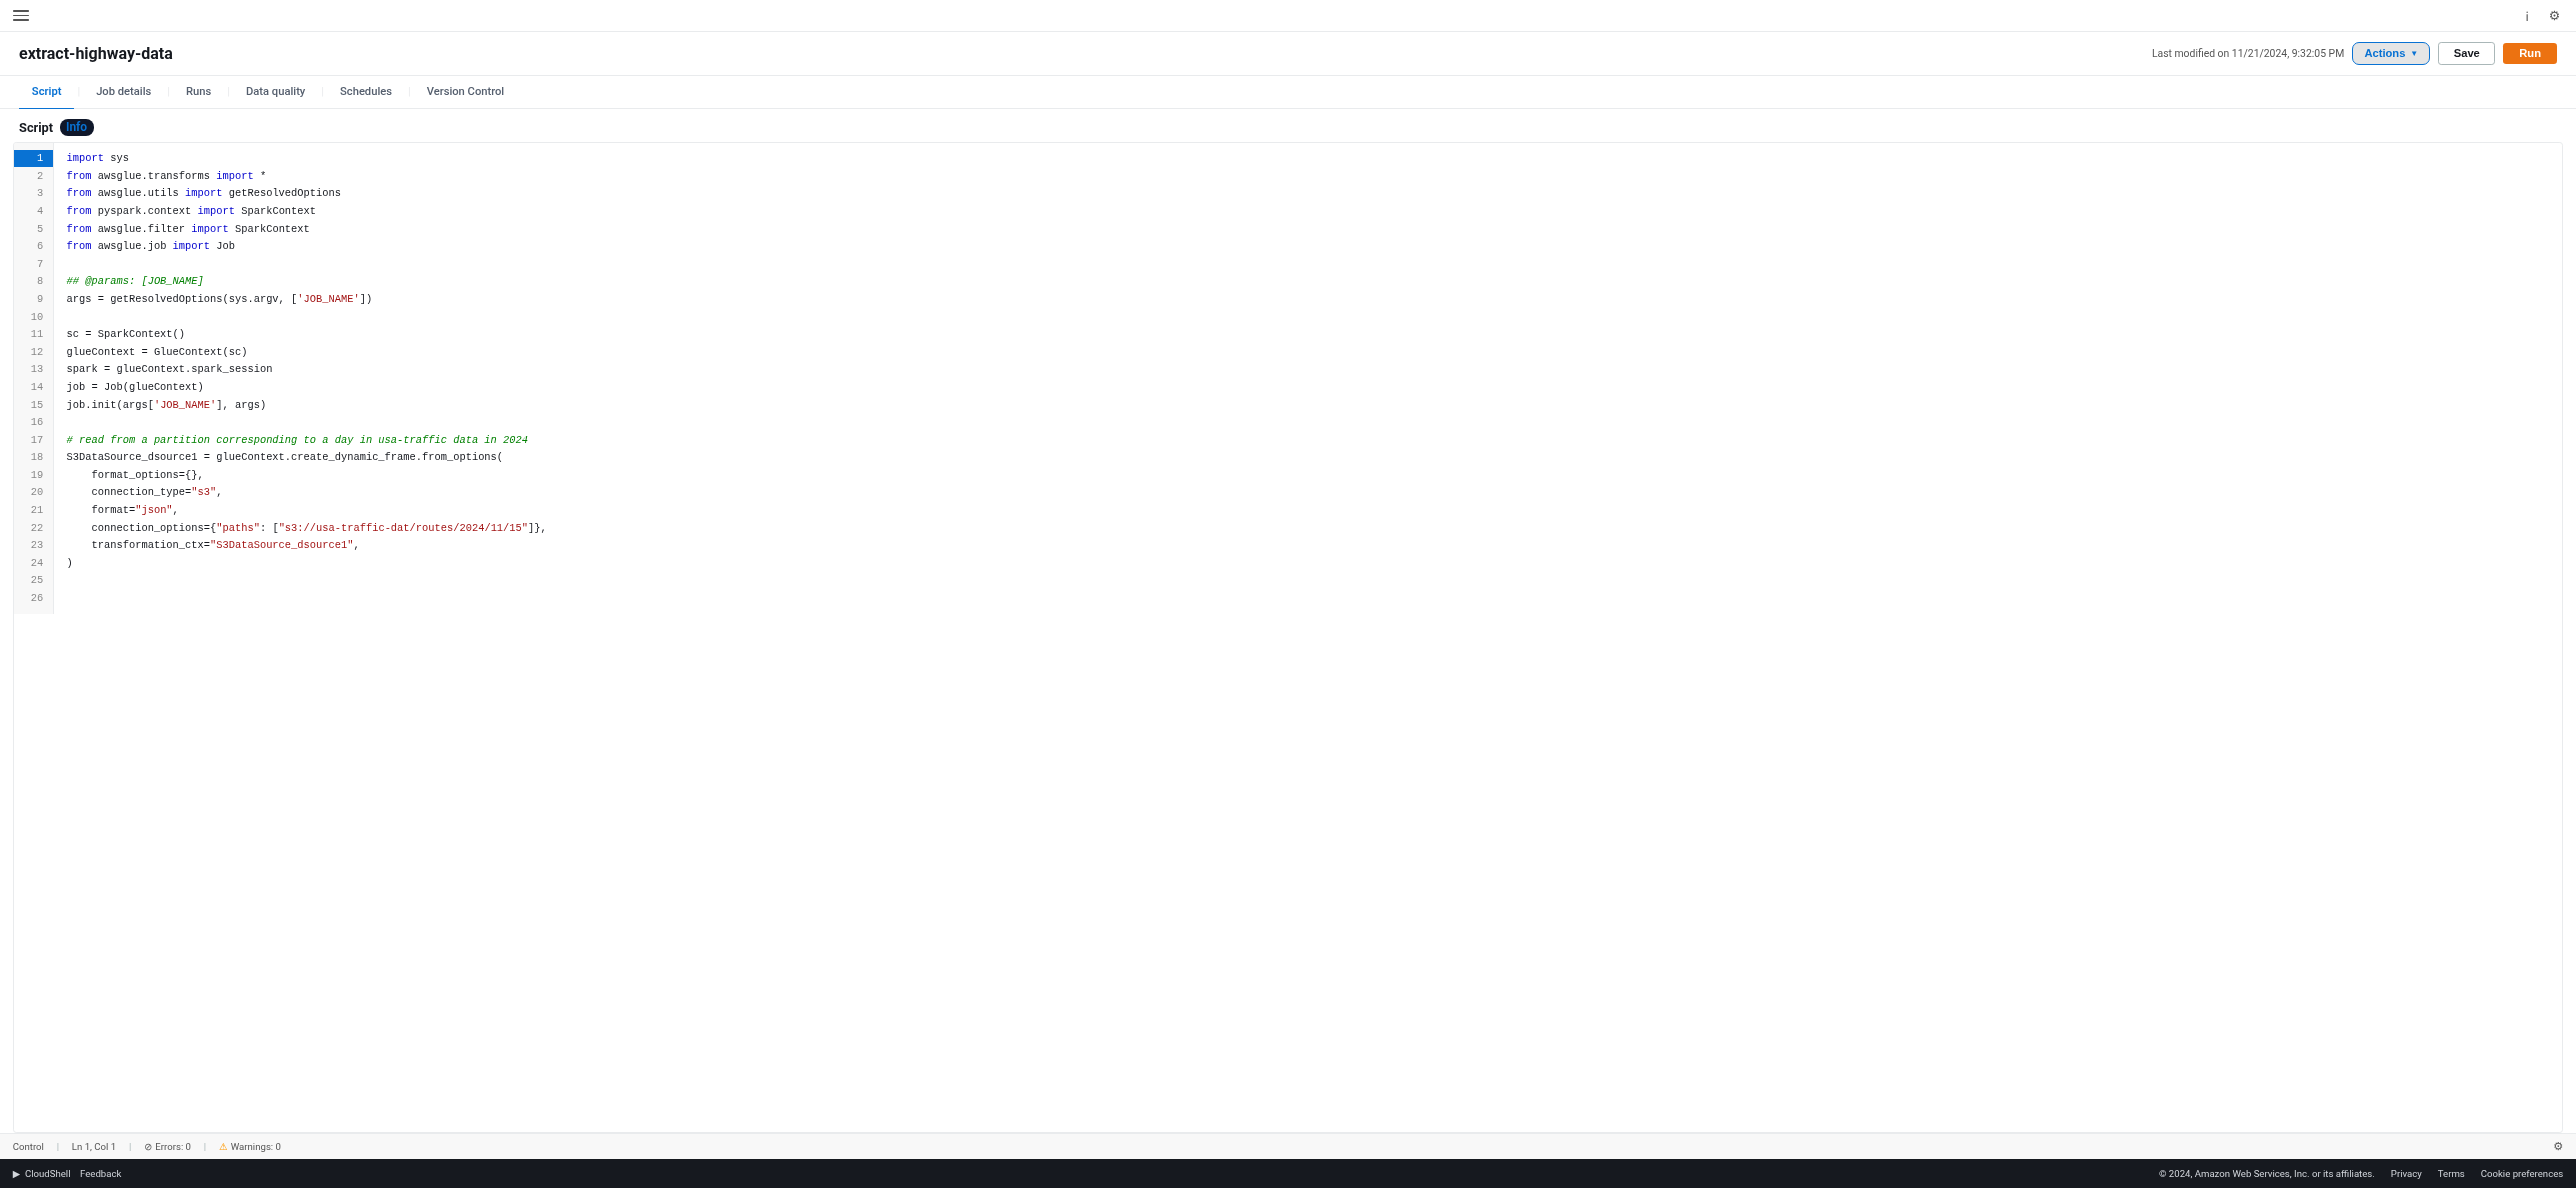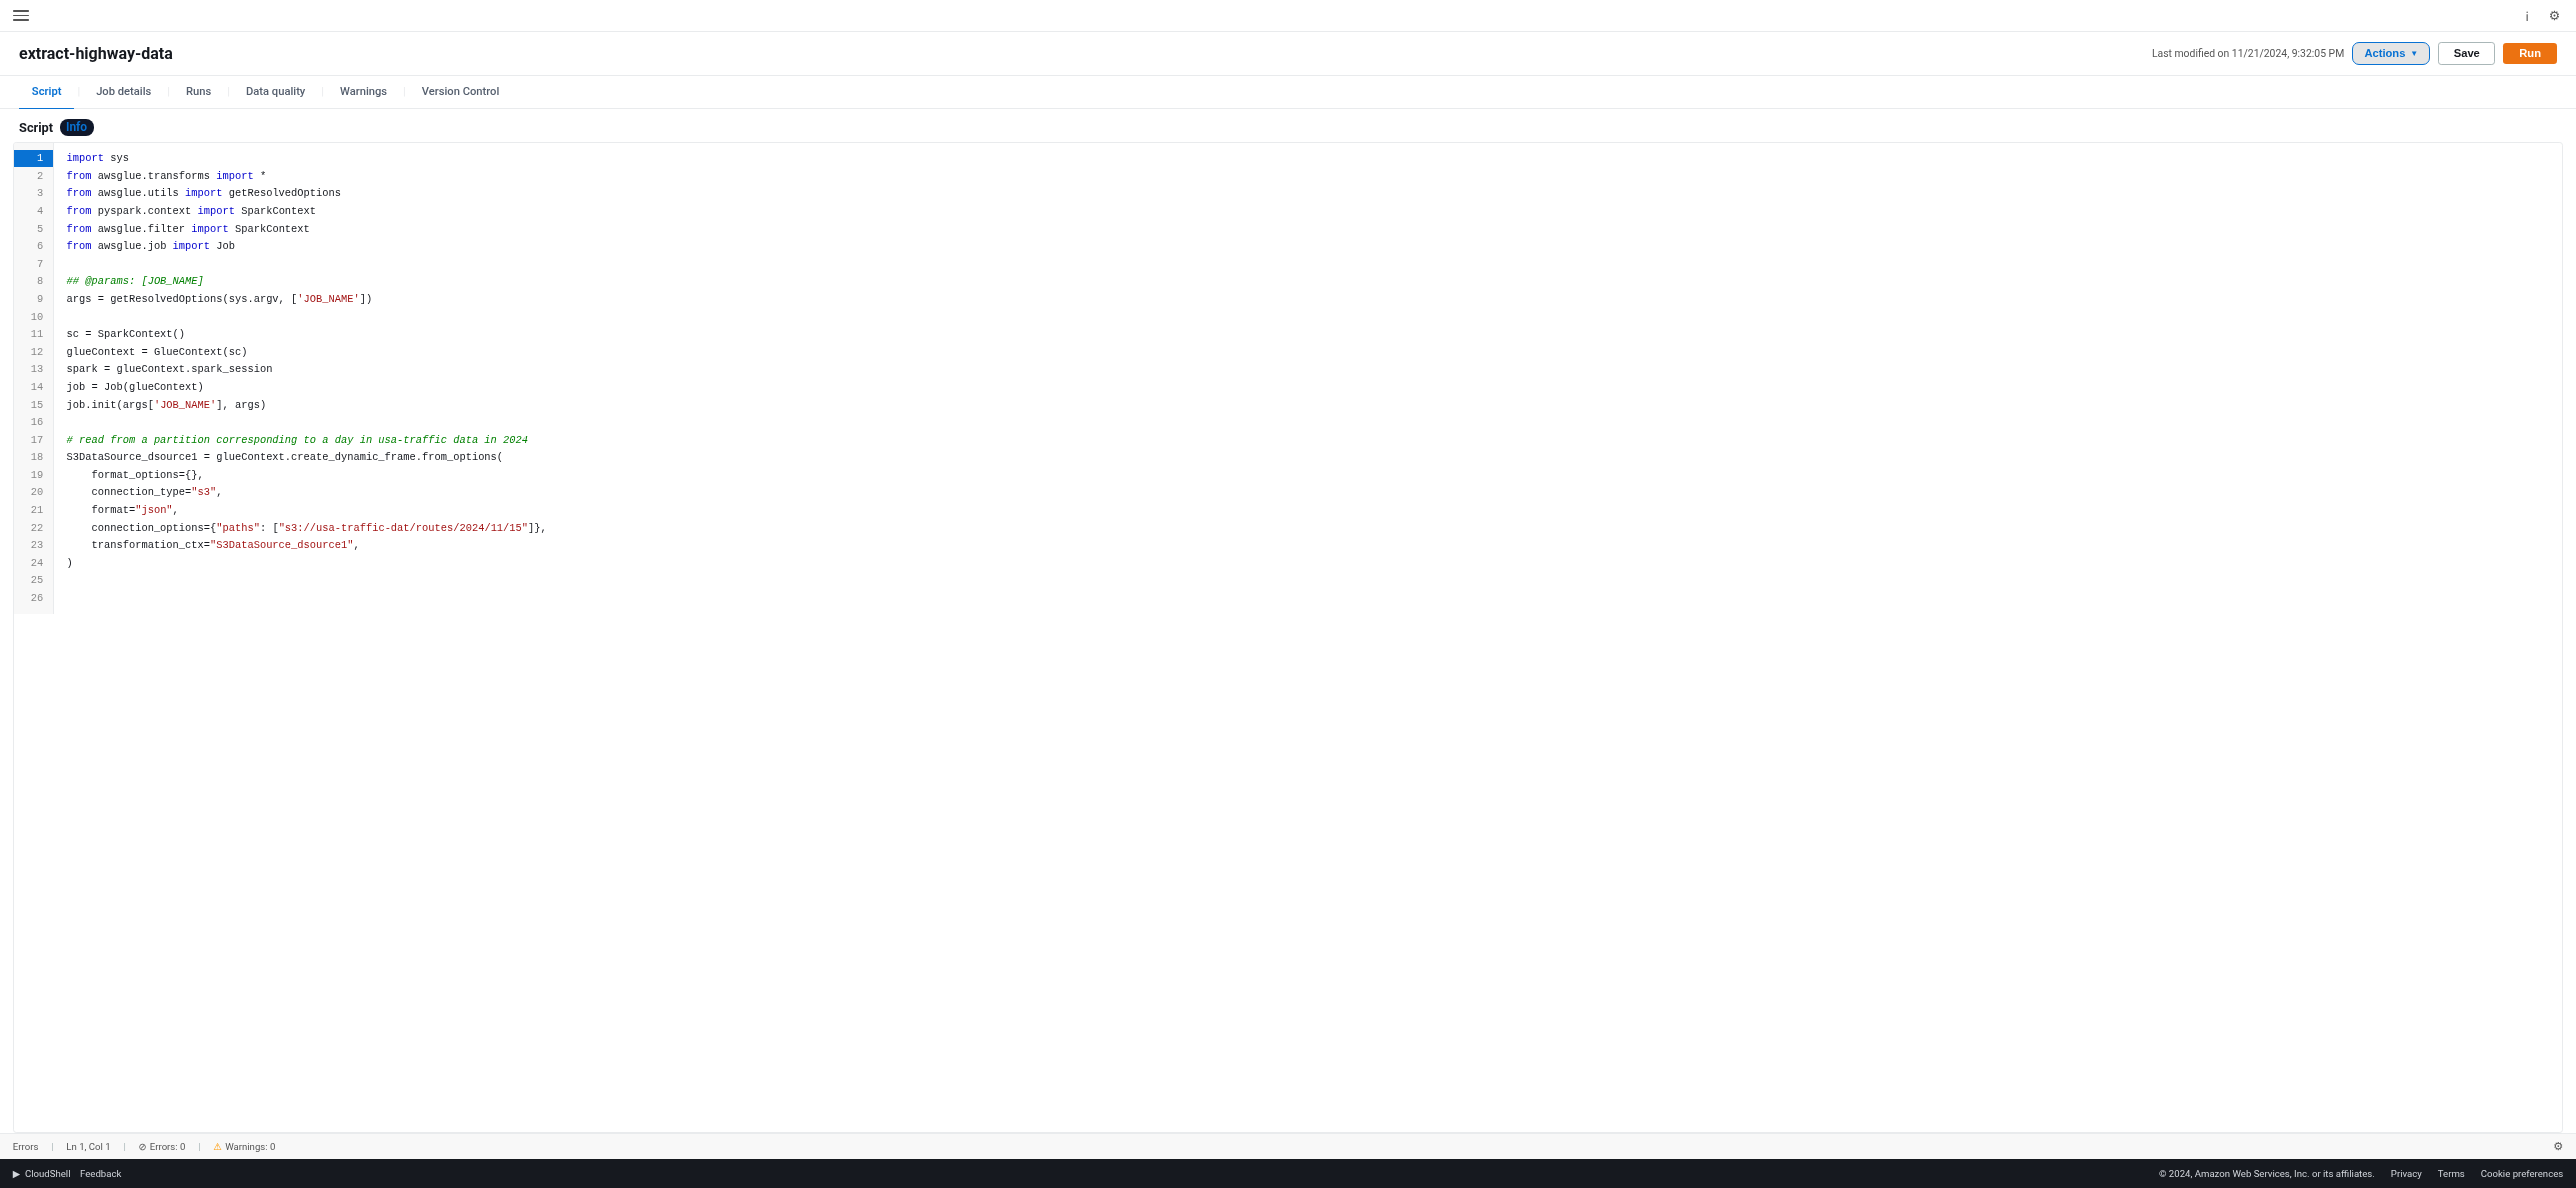--- a/index.html
+++ b/index.html
@@ -299,21 +299,21 @@
 
 <div class="tabs">
   <div class="tab active">Script</div>
   <span class="tab-divider">|</span>
   <div class="tab">Job details</div>
   <span class="tab-divider">|</span>
   <div class="tab">Runs</div>
   <span class="tab-divider">|</span>
   <div class="tab">Data quality</div>
   <span class="tab-divider">|</span>
-  <div class="tab">Warnings</div>
+  <div class="tab">Schedules</div>
   <span class="tab-divider">|</span>
   <div class="tab">Version Control</div>
 </div>
 
 <div class="script-section">
   <div class="script-header">
     <span class="script-header-title">Script</span>
     <span class="info-badge">Info</span>
   </div>
 
@@ -371,21 +371,21 @@
           <div class="code-line"><span style="color: rgb(22, 25, 31);">    format=</span><span style="color: rgb(163, 21, 21);">"json"</span><span style="color: rgb(22, 25, 31);">,</span></div>
           <div class="code-line"><span style="color: rgb(22, 25, 31);">    connection_options={</span><span style="color: rgb(163, 21, 21);">"paths"</span><span style="color: rgb(22, 25, 31);">: [</span><span style="color: rgb(163, 21, 21);">"s3://usa-traffic-dat/routes/2024/11/15"</span><span style="color: rgb(22, 25, 31);">]},</span></div>
           <div class="code-line"><span style="color: rgb(22, 25, 31);">    transformation_ctx=</span><span style="color: rgb(163, 21, 21);">"S3DataSource_dsource1"</span><span style="color: rgb(22, 25, 31);">,</span></div>
           <div class="code-line"><span style="color: rgb(22, 25, 31);">)</span></div>
           <div class="code-line">&nbsp;</div>
         </div>
     </div>
   </div>
 
   <div class="status-bar">
-    <span class="status-item">Errors</span>
+    <span class="status-item">Control</span>
     <span class="status-divider">|</span>
     <span class="status-item">Ln 1, Col 1</span>
     <span class="status-divider">|</span>
     <span class="status-item">
       <span style="color:#555">⊘</span>
       <span>Errors: 0</span>
     </span>
     <span class="status-divider">|</span>
     <span class="status-item">
       <span style="color:#f90">⚠</span>

